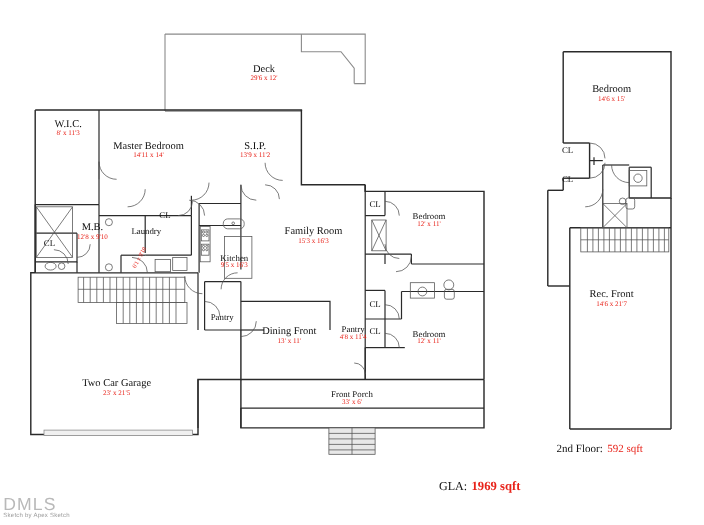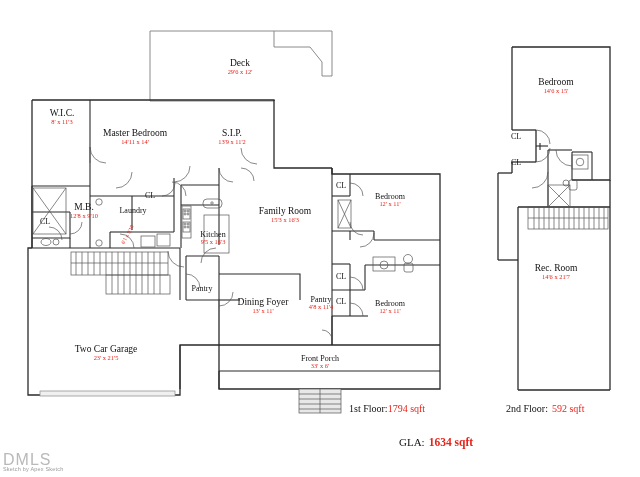--- a/index.html
+++ b/index.html
@@ -300,21 +300,21 @@
   <div class="rdim">15'3 x 16'3</div>
 </div>
 <div class="lbl" style="left:390px;top:193px">
   <div class="rname sm">Bedroom</div>
   <div class="rdim">12' x 11'</div>
 </div>
 <div class="lbl" style="left:202px;top:285px">
   <div class="rname sm">Pantry</div>
 </div>
 <div class="lbl" style="left:263px;top:298px">
-  <div class="rname">Dining Foyer</div>
+  <div class="rname">Dining Front</div>
   <div class="rdim">13' x 11'</div>
 </div>
 <div class="lbl" style="left:321px;top:296px">
   <div class="rname sm">Pantry</div>
   <div class="rdim">4'8 x 11'4</div>
 </div>
 <div class="lbl" style="left:390px;top:300px">
   <div class="rname sm">Bedroom</div>
   <div class="rdim">12' x 11'</div>
 </div>
@@ -341,38 +341,35 @@
 </div>
 <div class="lbl" style="left:341px;top:298px">
   <div class="rname sm">CL</div>
 </div>
 
 <div class="lbl" style="left:556px;top:78px">
   <div class="rname">Bedroom</div>
   <div class="rdim">14'6 x 15'</div>
 </div>
 <div class="lbl" style="left:556px;top:264px">
-  <div class="rname">Rec. Room</div>
+  <div class="rname">Rec. Front</div>
   <div class="rdim">14'6 x 21'7</div>
 </div>
 <div class="lbl" style="left:516px;top:133px">
   <div class="rname sm">CL</div>
 </div>
 <div class="lbl" style="left:516px;top:159px">
   <div class="rname sm">CL</div>
 </div>
 
-<div class="tagline" style="left:349px;top:398px">
-  <span class="sum-k">1st Floor:</span><span class="sum-v">1794 sqft</span>
-</div>
 <div class="tagline" style="left:506px;top:398px">
   <span class="sum-k">2nd Floor:</span>
   <span class="sum-v">592 sqft</span>
 </div>
 <div class="tagline" style="left:399px;top:432px">
   <span class="gla-k">GLA:</span>
-  <span class="gla-v">1634 sqft</span>
+  <span class="gla-v">1969 sqft</span>
 </div>
 
 <div id="wm">DMLS</div>
 <div id="wm2">Sketch by Apex Sketch</div>
 
 </div>
 
 </body></html>

